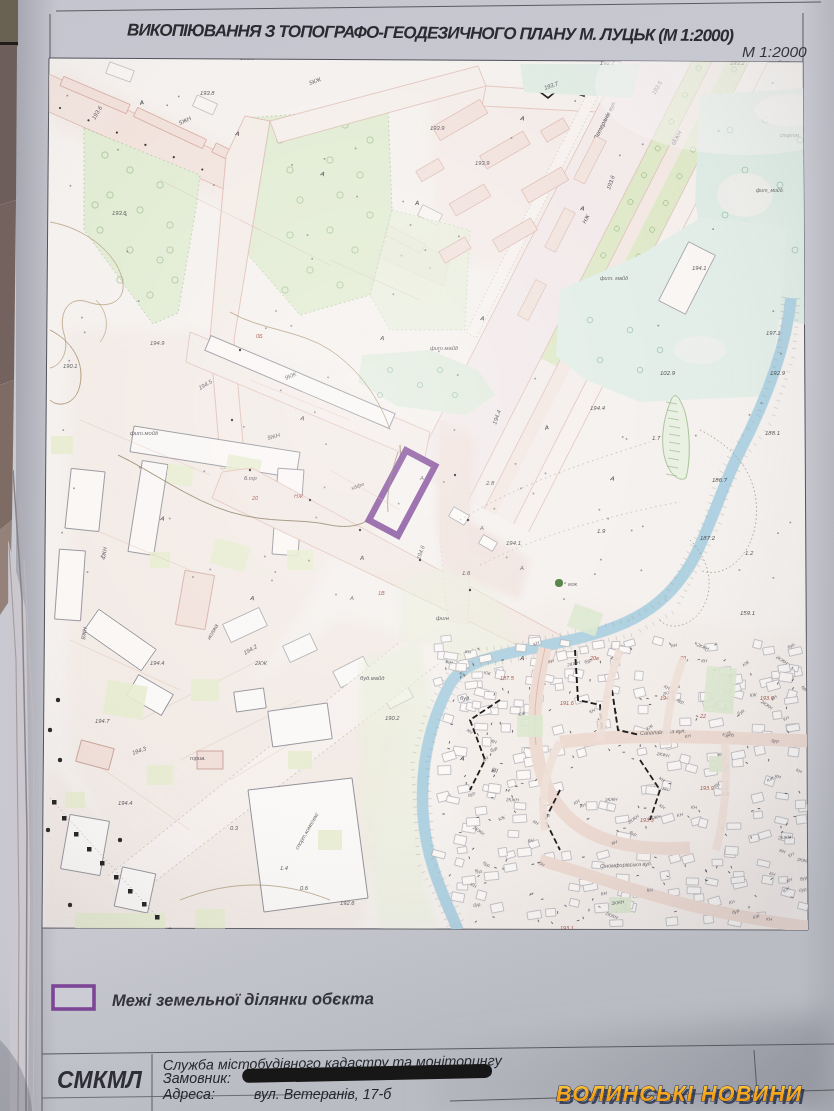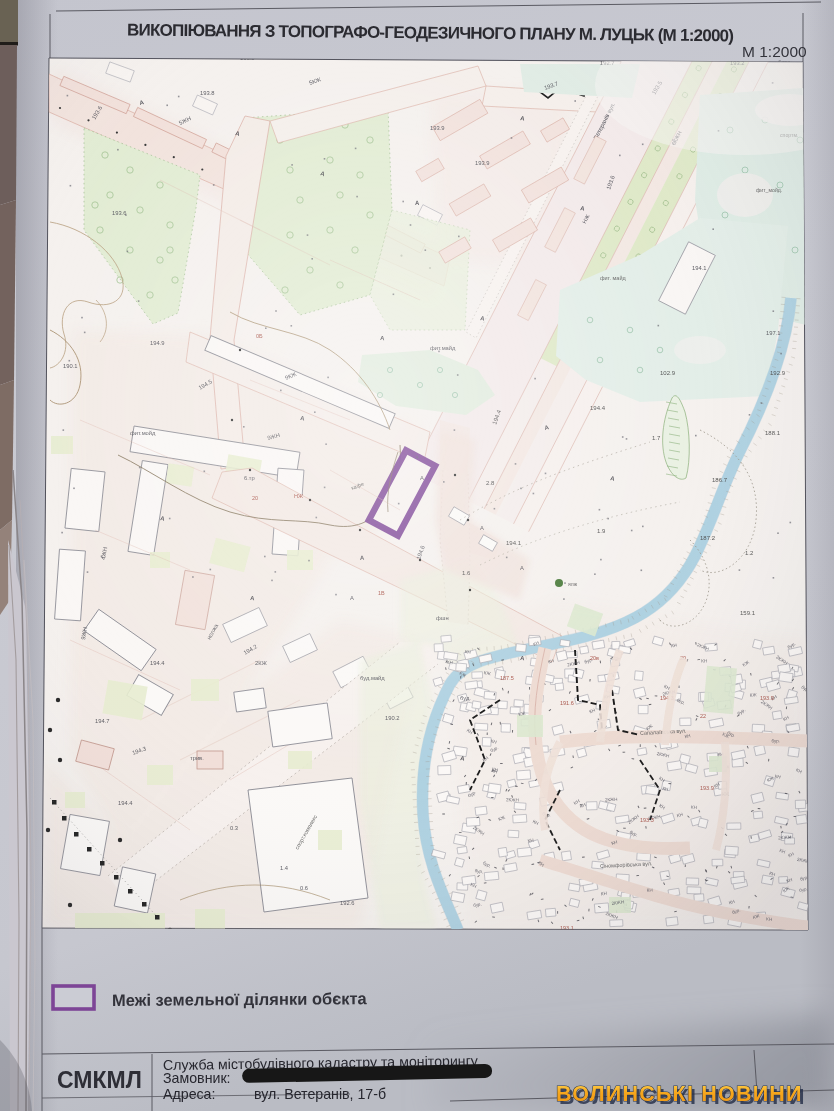--- a/index.html
+++ b/index.html
@@ -1,14 +1,14 @@
 <!DOCTYPE html>
 <html><head><meta charset="utf-8"><style>
 html,body{margin:0;padding:0;background:#b9bac2;}
-#page{position:relative;width:834px;height:1111px;overflow:hidden;font-family:"Liberation Sans",sans-serif;}
+#page{position:relative;width:834px;height:1111px;overflow:hidden;font-family:"Liberation Sans",sans-serif;font-style:italic;}
 svg{display:block;font-family:"Liberation Sans",sans-serif;}
 </style></head><body>
 <div id="page">
 <svg width="834" height="1111" viewBox="0 0 834 1111" xmlns="http://www.w3.org/2000/svg">
 <defs>
 <linearGradient id="bgpaper" x1="0" y1="0" x2="0.25" y2="1">
  <stop offset="0" stop-color="#c4c5ce"></stop>
           <stop offset="0.45" stop-color="#c9cad2"></stop>
  <stop offset="0.82" stop-color="#c6c7cf"></stop>
           <stop offset="1" stop-color="#babcc4"></stop>

